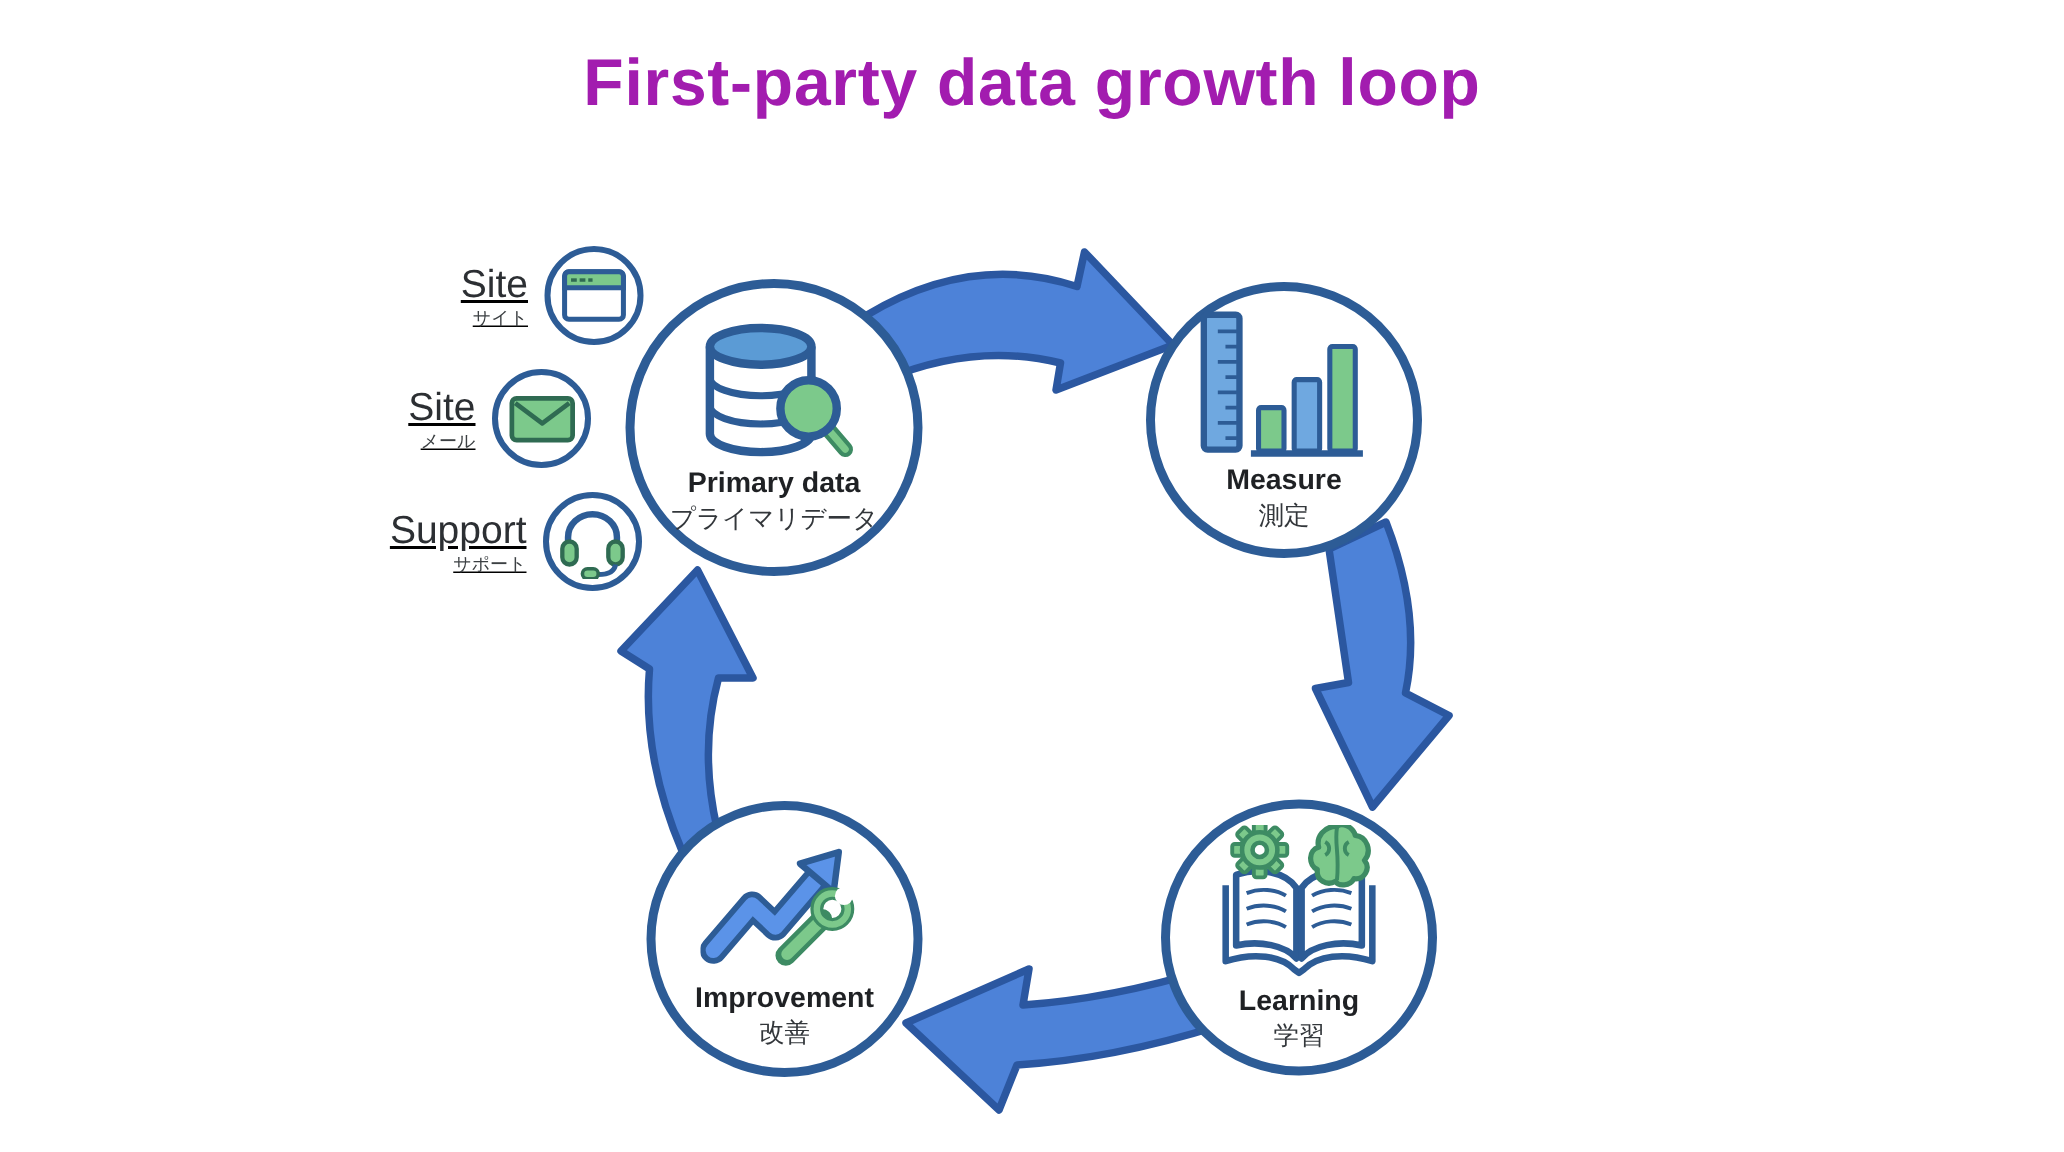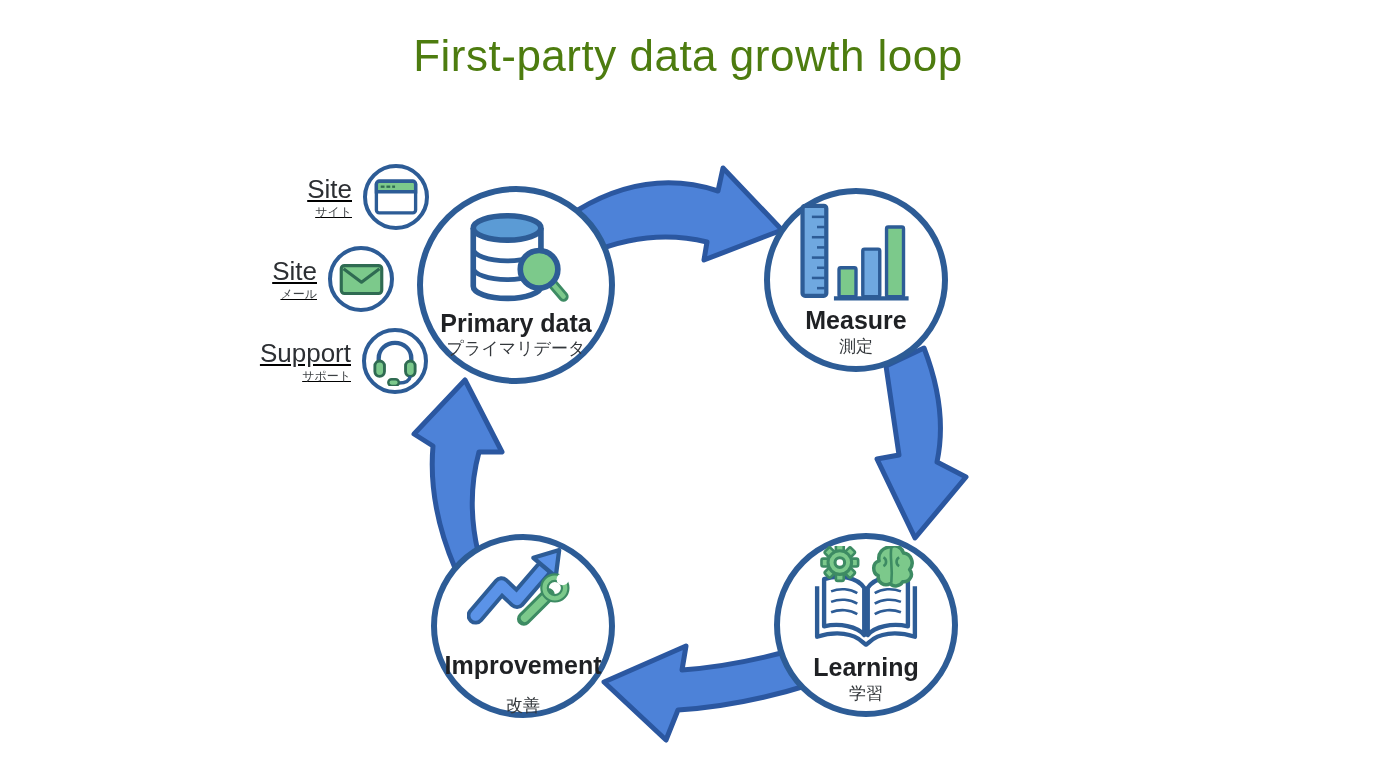--- a/index.html
+++ b/index.html
@@ -3,21 +3,21 @@
 <meta charset="utf-8">
 <style>
   html,body{margin:0;padding:0;background:#fff;}
   .canvas{
     position:relative;width:1376px;height:768px;background:#ffffff;overflow:hidden;
     font-family:"Liberation Sans", sans-serif;
   }
   
   .title-en{
     position:absolute;top:33px;left:0;width:100%;text-align:center;
-    font-size:44px;font-weight:400;color:#4d7c0f;letter-spacing:.5px;line-height:1.05;
+    font-size:44px;font-weight:700;color:#a21caf;letter-spacing:.5px;line-height:1.05;
   }
   .title-ja{
     position:absolute;top:84px;left:0;width:100%;text-align:center;
     font-size:37px;font-weight:400;color:#4a4e52;line-height:1.05;
   }
   
   .arrows{position:absolute;left:0;top:0;z-index:1;}
   .arrow{fill:#4d82d8;stroke:#2b57a0;stroke-width:5;stroke-linejoin:round;}
   
   .source{position:absolute;display:flex;align-items:center;z-index:2;}
@@ -33,22 +33,22 @@
   .source-support{left:219px;top:328px;}
   
   .node{
     position:absolute;box-sizing:border-box;background:#fff;border:6px solid #2d5c96;border-radius:50%;
     display:flex;flex-direction:column;align-items:center;justify-content:center;
     text-align:center;z-index:2;
   }
   .node-primary{left:417px;top:186px;width:198px;height:198px;}
   .node-measure{left:764px;top:188px;width:184px;height:184px;align-items:center;}
   .node-learning{left:774px;top:533px;width:184px;height:184px;}
-  .node-improvement{left:431px;top:534px;width:184px;height:184px;gap:14px;}
-  .node-en{font-size:25px;font-weight:600;color:#1f2124;line-height:1.1;margin-top:5px;}
+  .node-improvement{left:431px;top:534px;width:184px;height:184px;}
+  .node-en{font-size:19px;font-weight:600;color:#1f2124;line-height:1.1;margin-top:5px;}
   .node-ja{font-size:17px;color:#33373b;margin-top:3px;line-height:1.1;}
   .node-icon{flex:none;}
 </style>
 </head>
 <body>
 
 <div class="canvas">
 
   <div class="title-en">First-party data growth loop</div>
 

